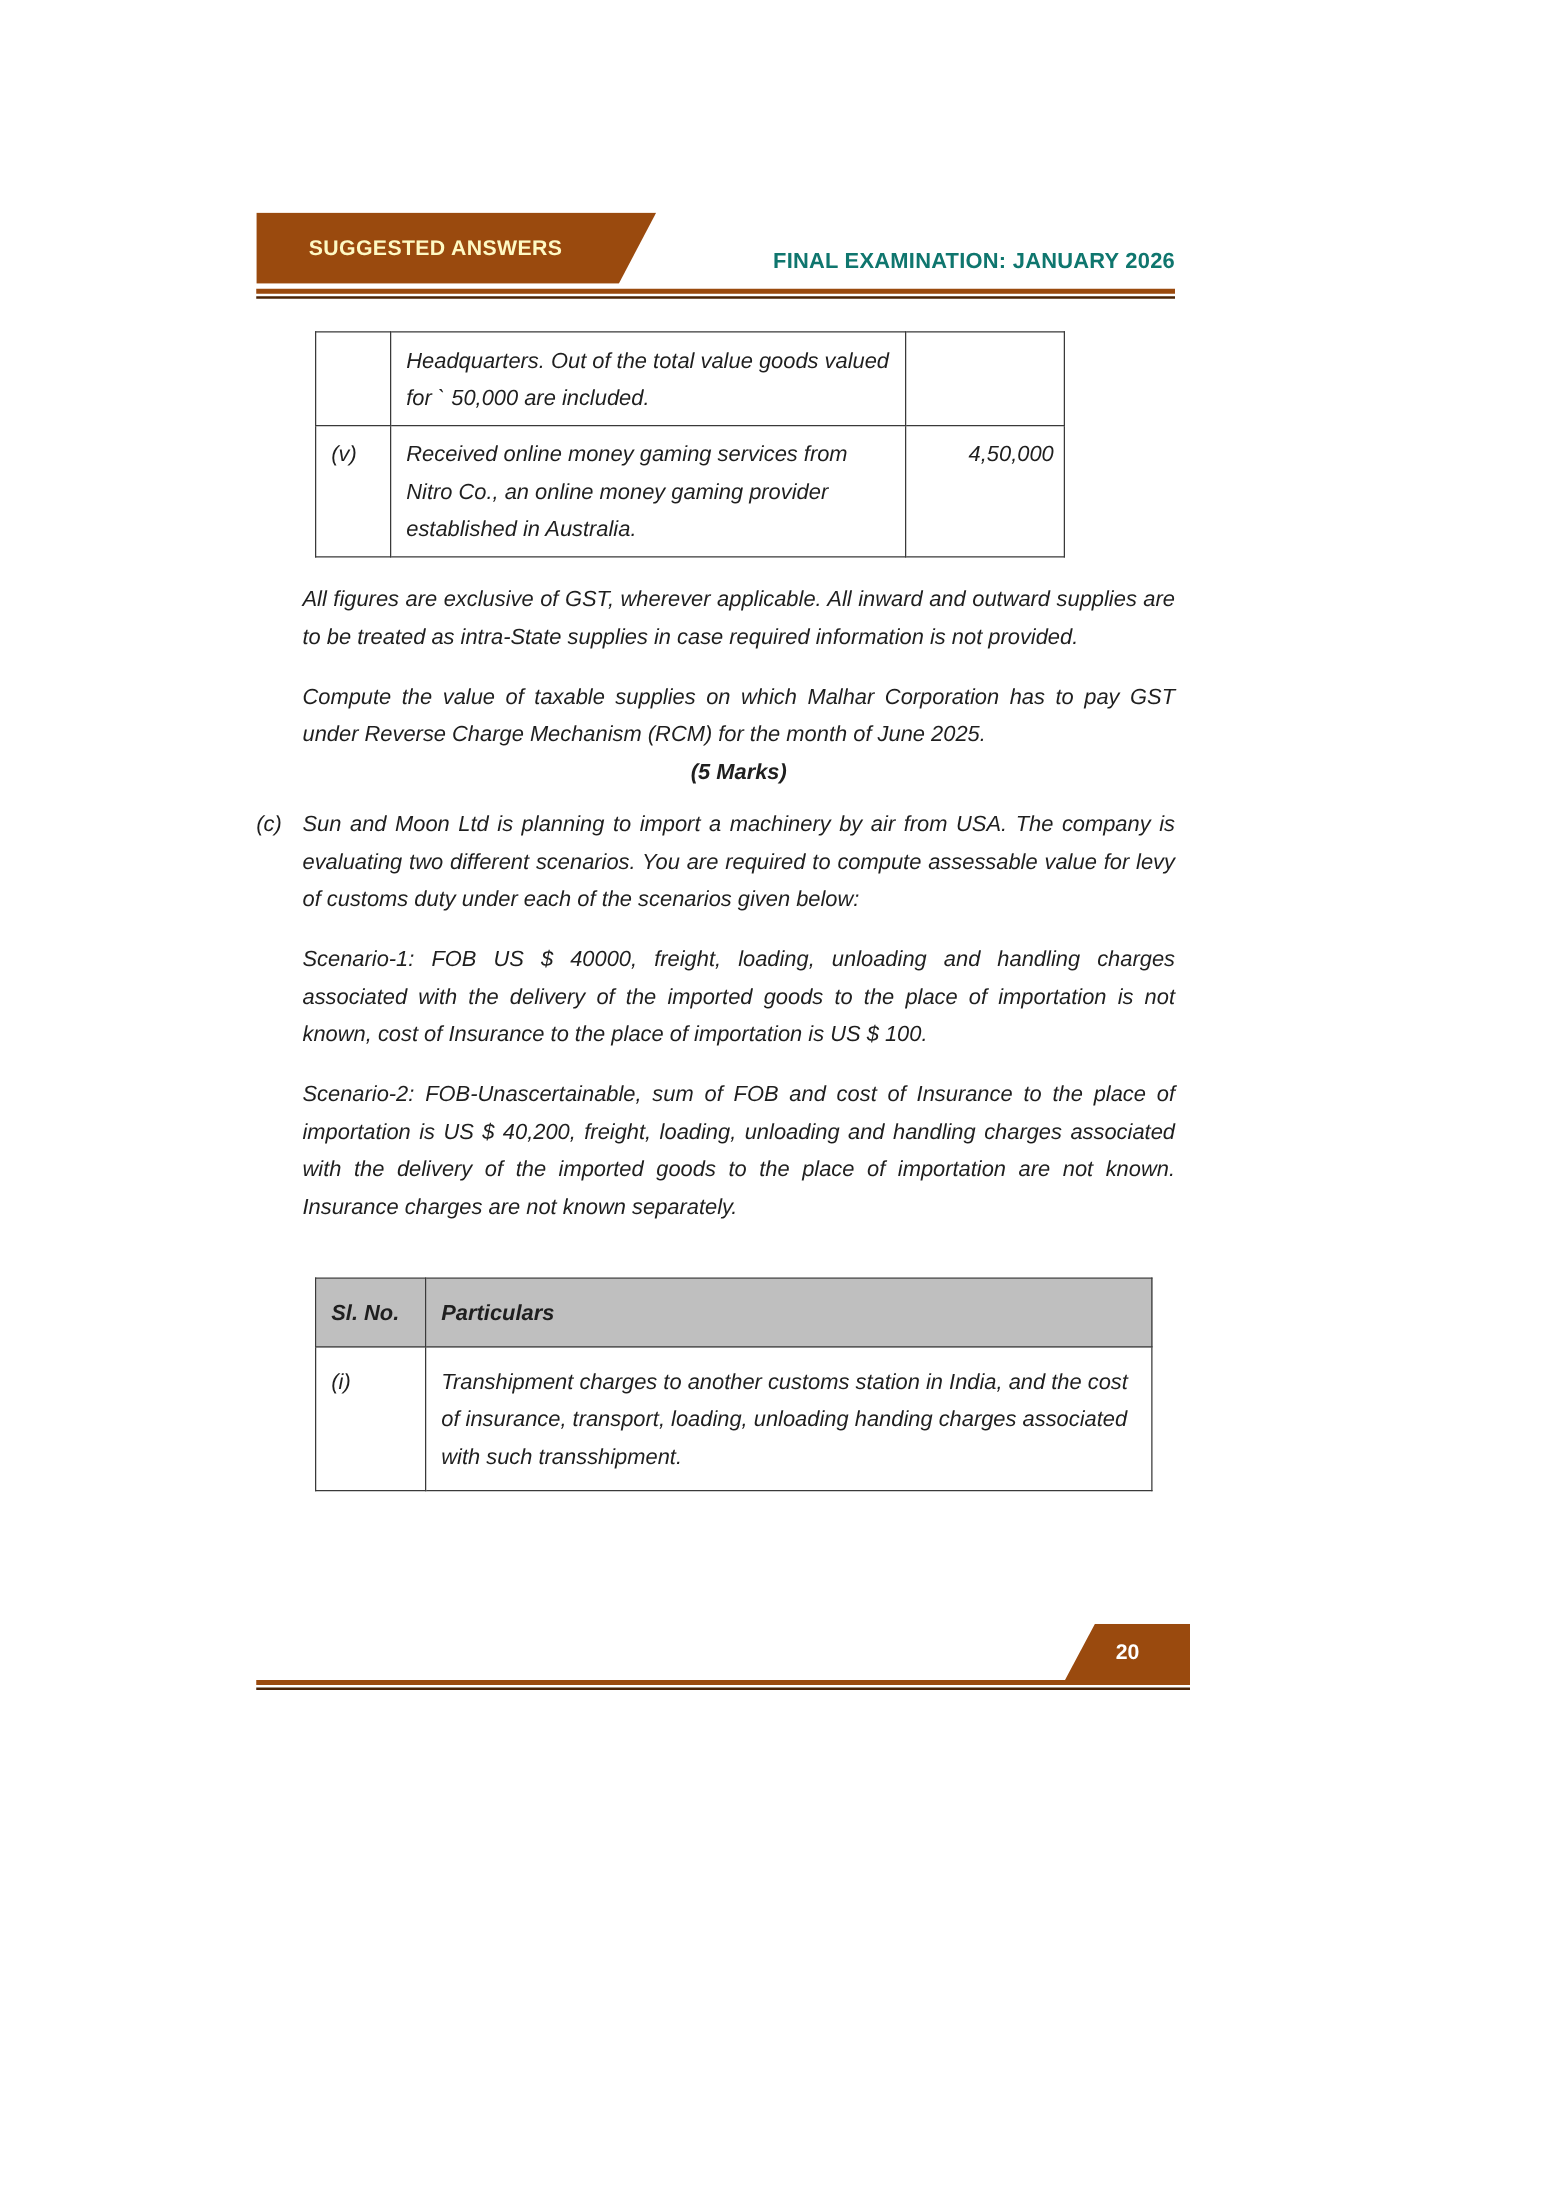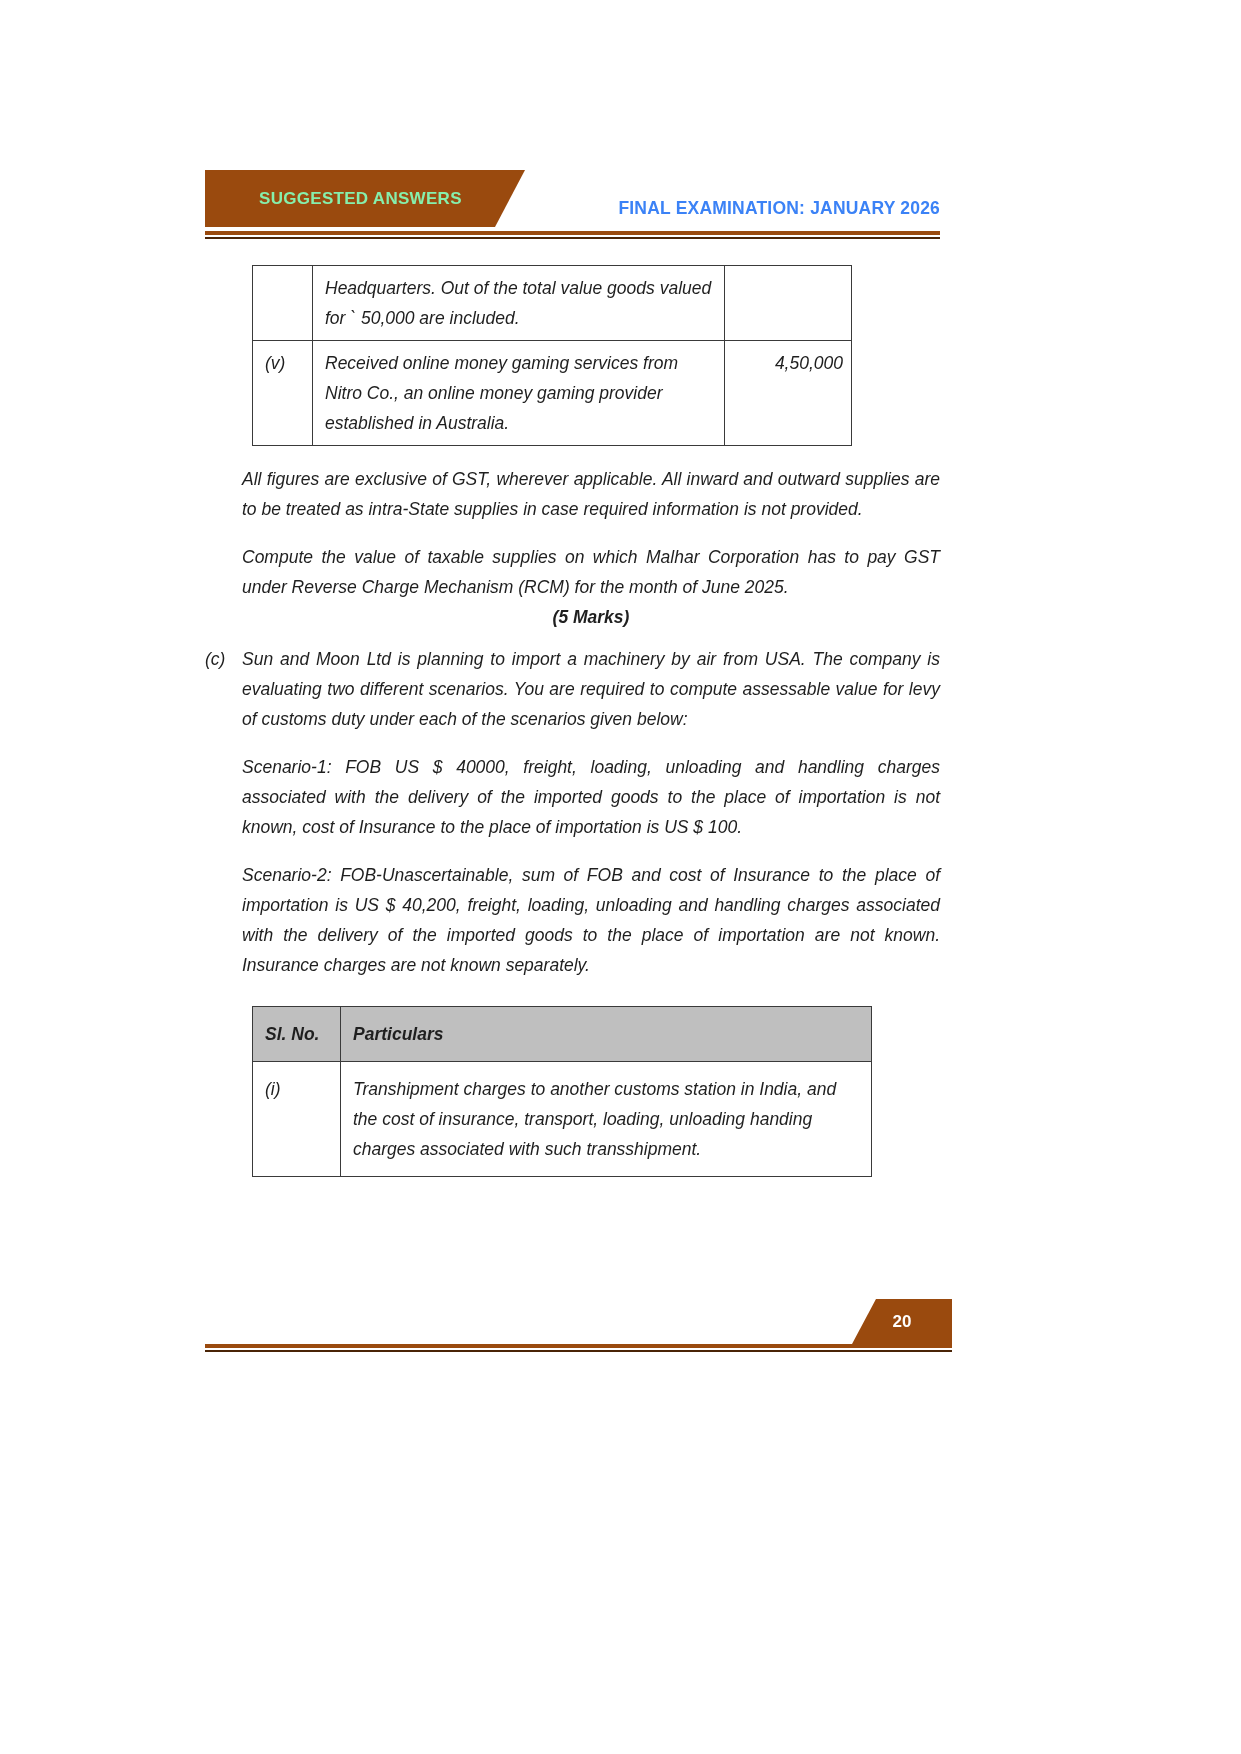--- a/index.html
+++ b/index.html
@@ -19,32 +19,32 @@
     position: absolute;
     left: 205px;
     top: 170px;
     width: 320px;
     height: 57px;
     background: #9a4a0e;
     clip-path: polygon(0 0, 100% 0, calc(100% - 30px) 100%, 0 100%);
   }
   .banner-label {
     display: block;
-    padding-left: 54px;
+    padding-left: 42px;
     line-height: 57px;
-    color: #86efac;
+    color: #fef9c3;
     font-weight: bold;
     font-size: 17px;
     letter-spacing: 0.3px;
   }
   .exam-title {
     position: absolute;
     top: 198px;
     right: 301px;
-    color: #3b82f6;
+    color: #0f766e;
     font-weight: bold;
     font-size: 17.5px;
     letter-spacing: 0.2px;
   }
   .header-rule {
     position: absolute;
     left: 205px;
     top: 231px;
     width: 735px;
   }
@@ -81,21 +81,21 @@
     padding: 7px 12px;
     line-height: 30px;
     font-size: 17.5px;
     text-align: left;
   }
   .supplies-table { margin-left: 47px; width: 600px; table-layout: fixed; }
   .supplies-table .col-sl { width: 60px; }
   .supplies-table .col-amt { width: 127px; }
   .supplies-table td.cell-amount { text-align: right; padding-right: 8px; }
 
-  .charges-table { margin: 26px 0 0 47px; width: 620px; table-layout: fixed; }
+  .charges-table { margin: 42px 0 0 47px; width: 670px; table-layout: fixed; }
   .charges-table .col-sl { width: 88px; }
   .charges-table th {
     background: #bfbfbf;
     font-weight: bold;
     padding-top: 12px;
     padding-bottom: 12px;
   }
   .charges-table td { padding-top: 12px; padding-bottom: 12px; }
 
   

